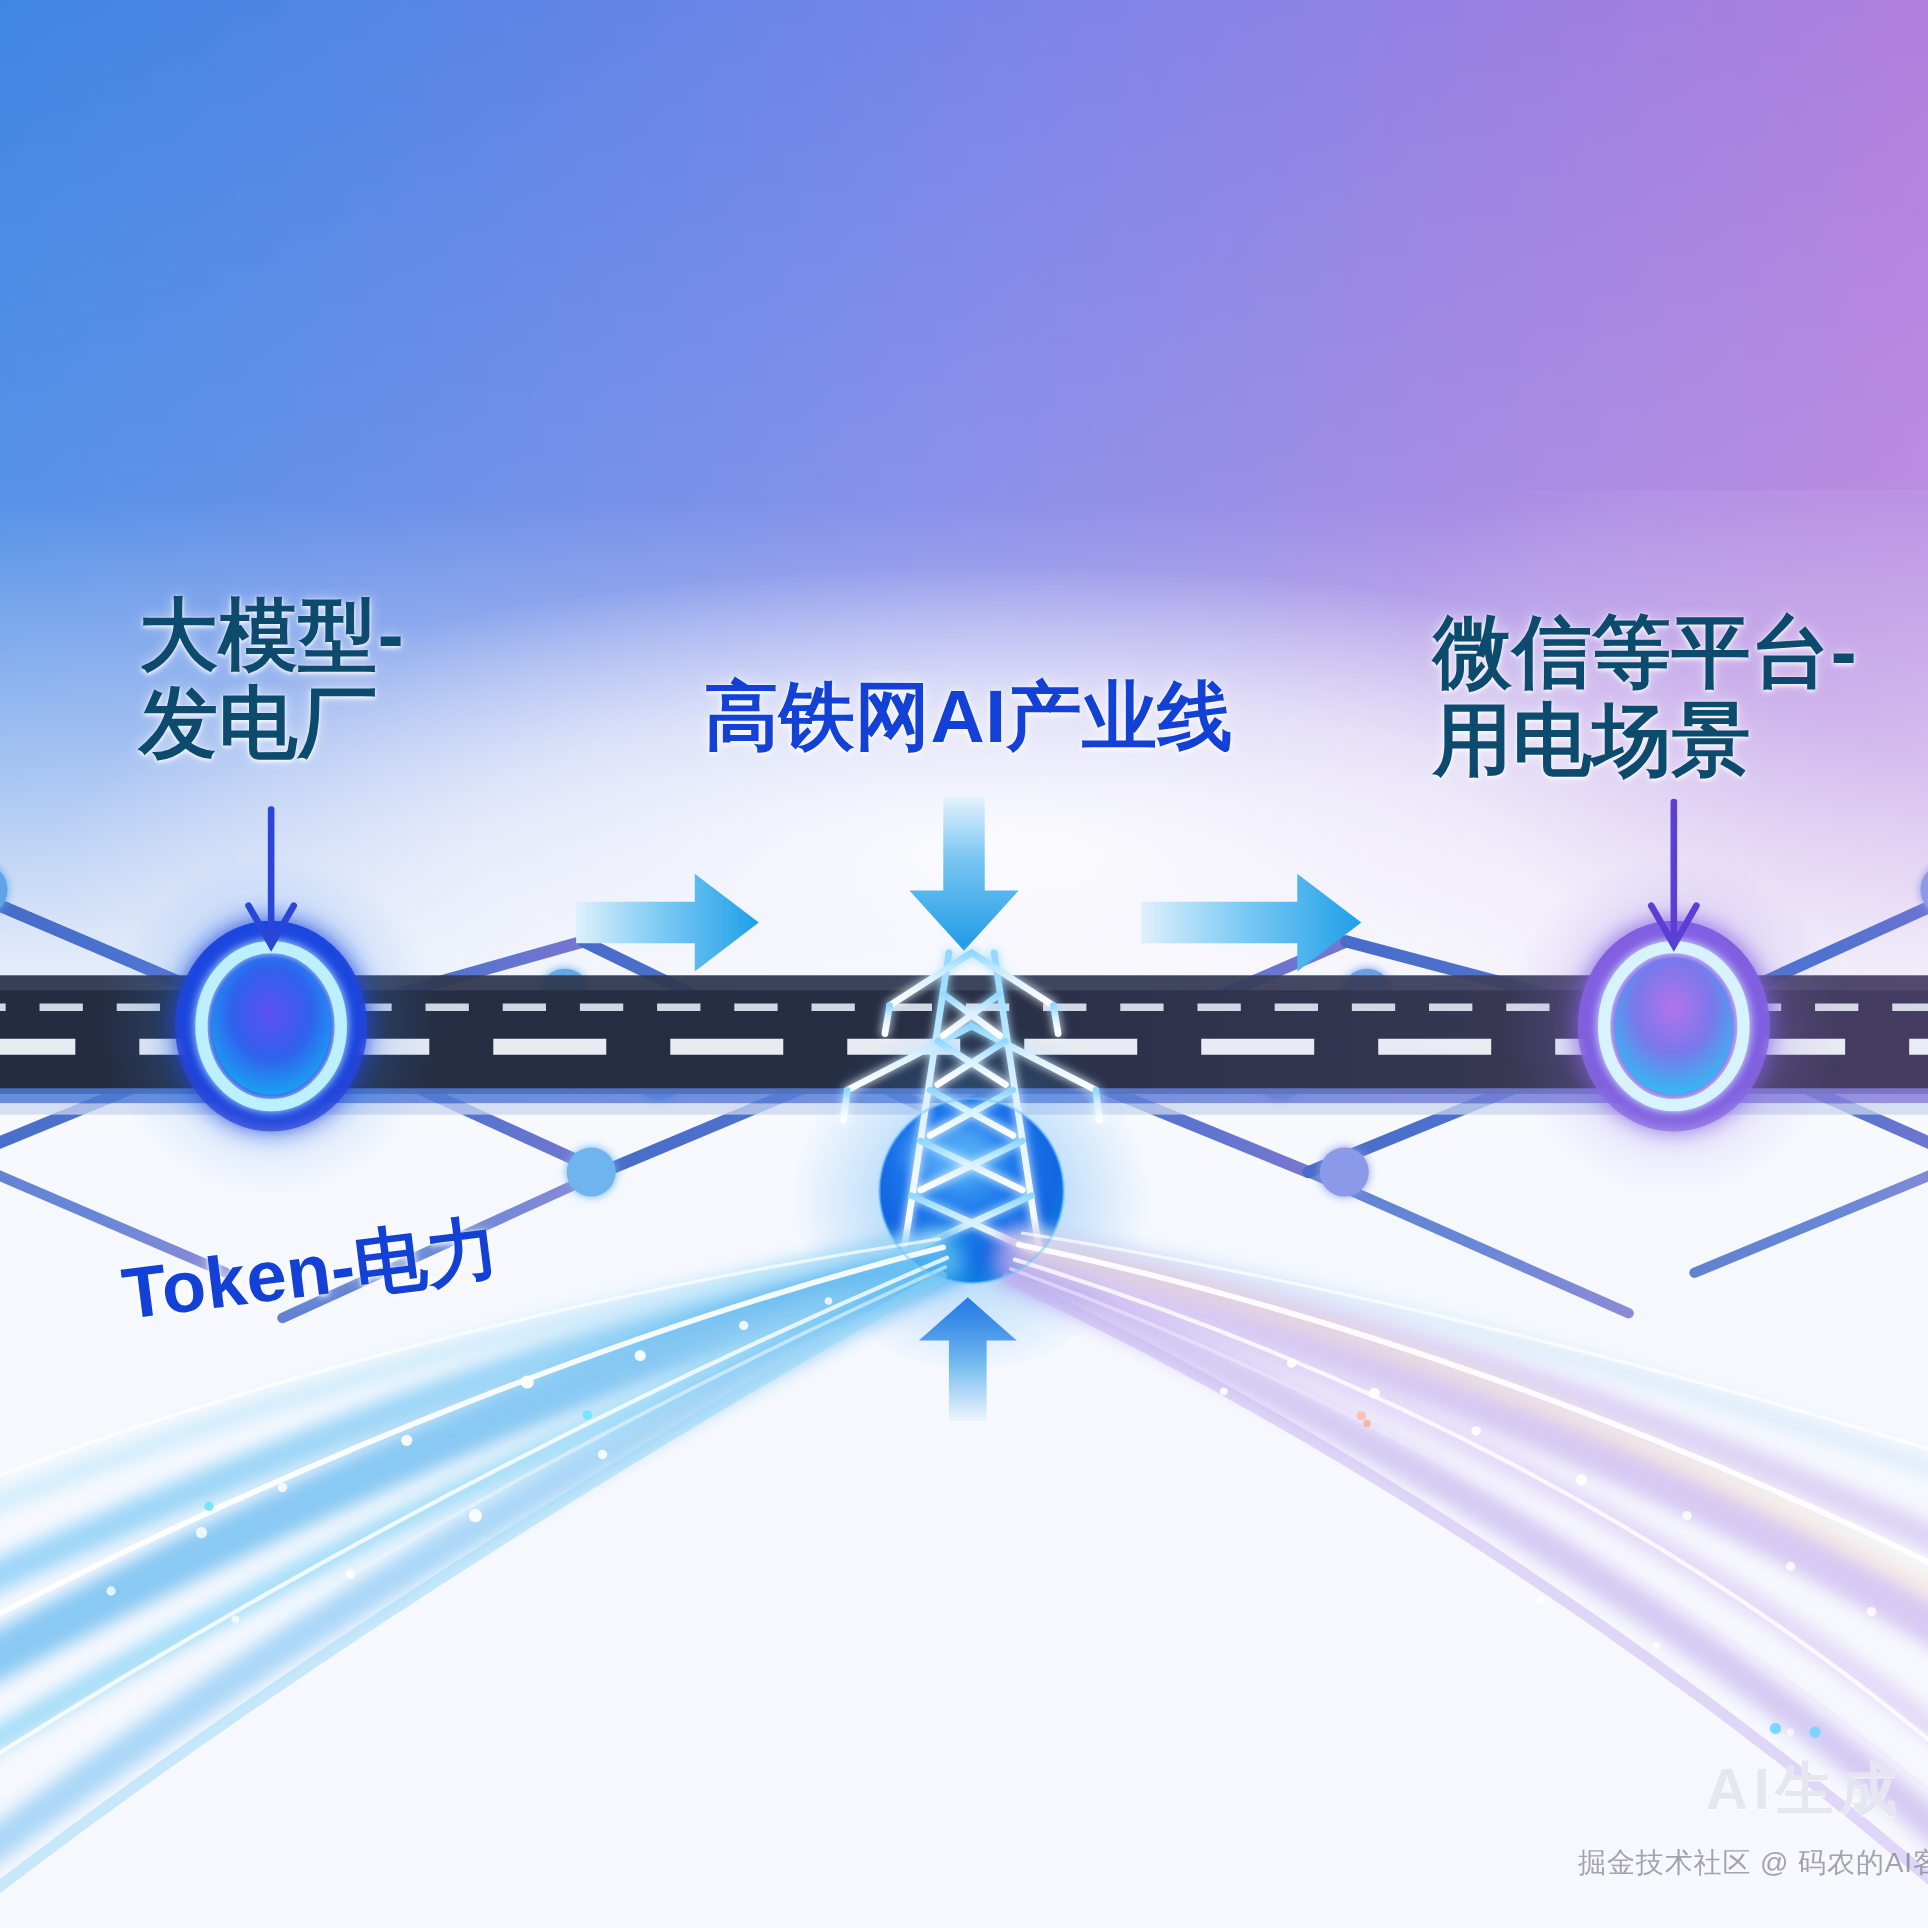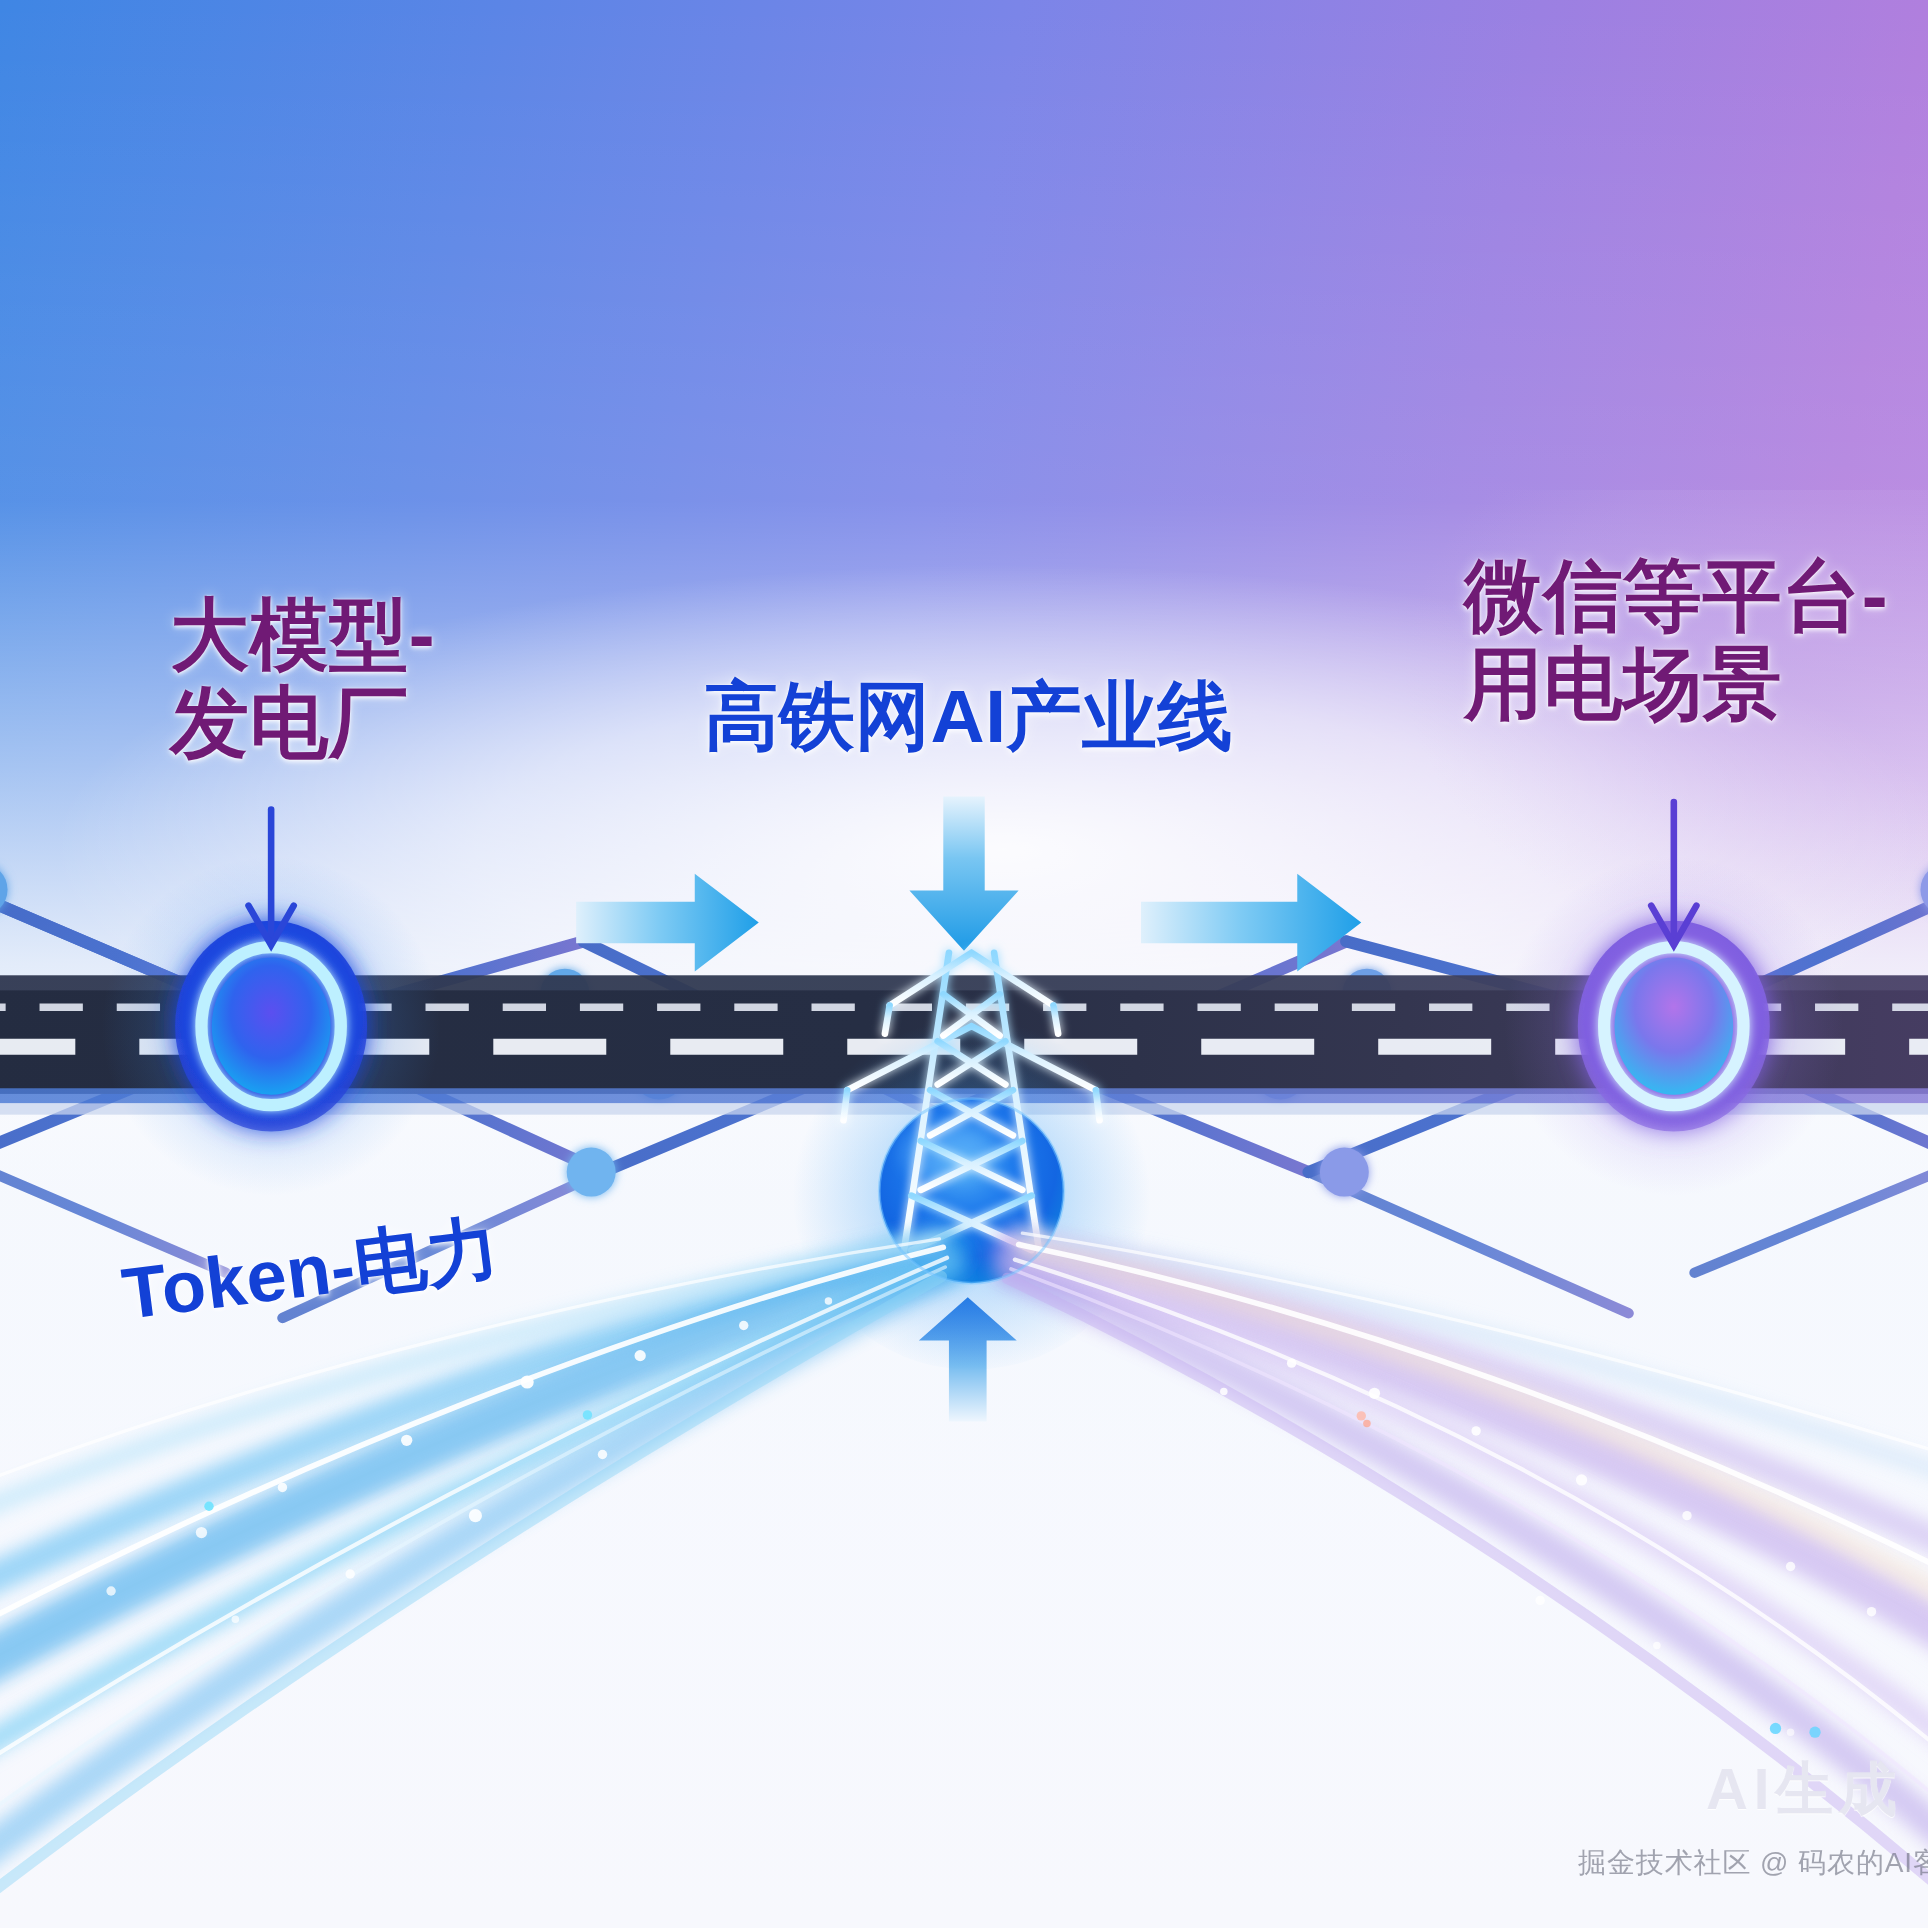--- a/index.html
+++ b/index.html
@@ -55,37 +55,36 @@
 
   
   .lbl {
     position: absolute;
     font-weight: 700;
     line-height: 1.12;
     white-space: pre;
     letter-spacing: 0.5px;
   }
   .lbl-dark {
-    color: #701a75;
+    color: #0c4a6e;
     text-shadow:
       0 0 1.9px rgba(255,255,255,0.75),
       0 1.9px 4.7px rgba(255,255,255,0.85),
       0 0 13px rgba(255,255,255,0.55);
-    margin-left: 31px;
   }
   .lbl-blue {
     color: #1341d6;
     text-shadow:
       0 0 1.9px rgba(255,255,255,0.8),
       0 1.9px 5.6px rgba(255,255,255,0.9),
       0 0 15px rgba(255,255,255,0.6);
   }
 
   #label-model      { left: 139px;  top: 591px;  font-size: 79px; }
-  #label-platform   { left: 1433px; top: 552px;  font-size: 79px; }
+  #label-platform   { left: 1433px; top: 608px;  font-size: 79px; }
   #label-railway    { left: 704px;  top: 674px;  font-size: 75px; }
   #label-token      { left: 128px;  top: 1254px; font-size: 72px; transform: rotate(-7.2deg); transform-origin: left bottom; }
   #label-openclaw   { left: 693px;  top: 1441px; font-size: 77px; }
 
   
   #watermark-ai {
     position: absolute;
     left: 1706px; top: 1751px;
     font-size: 58px;
     font-weight: 700;

